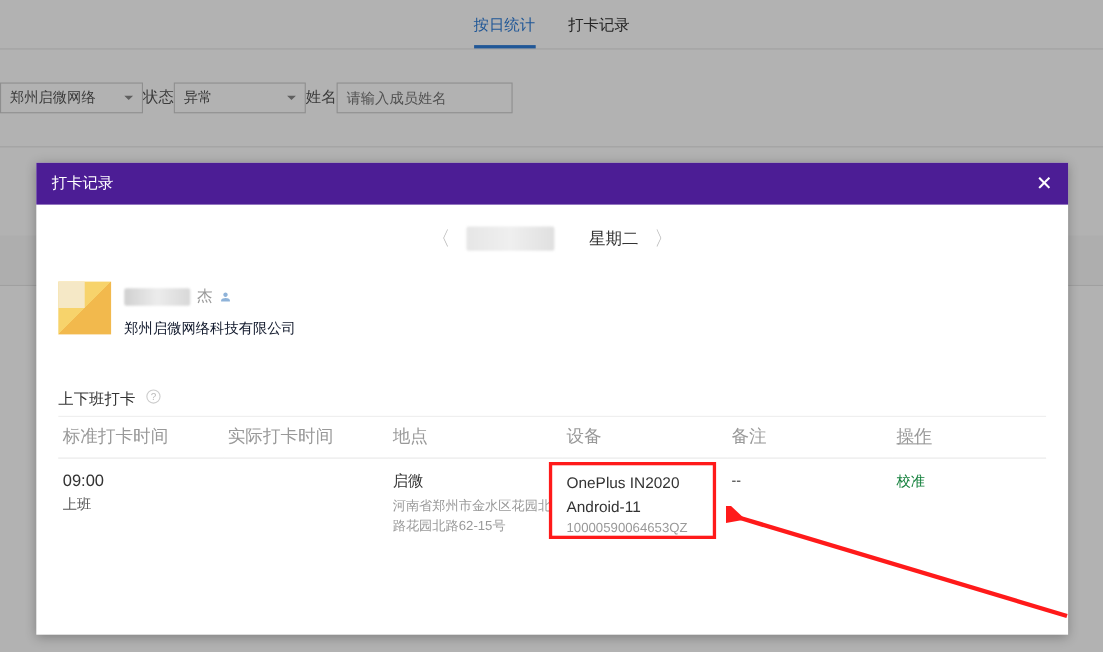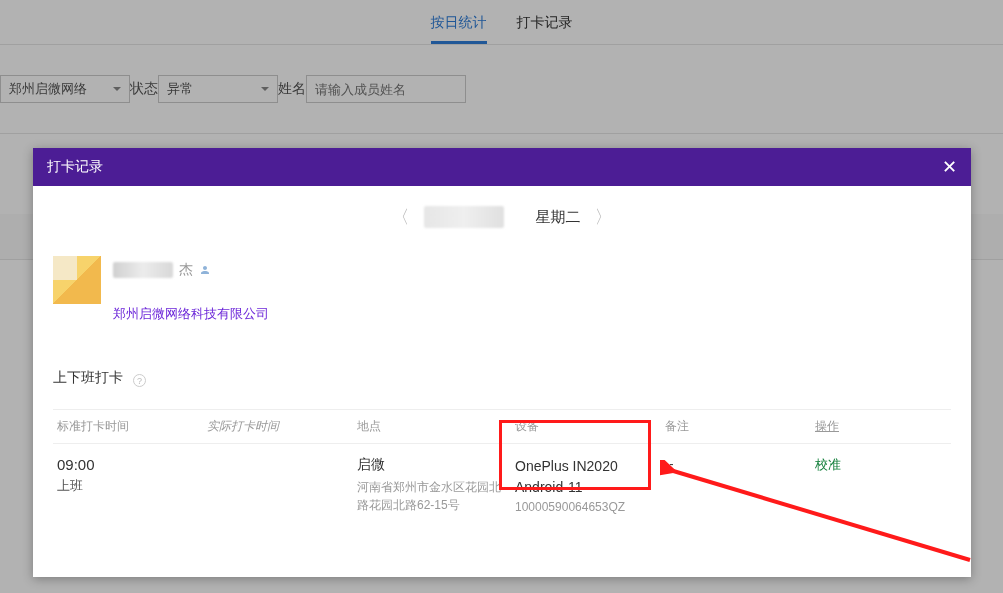--- a/index.html
+++ b/index.html
@@ -168,56 +168,56 @@
     width: 60px; height: 16px;
     background: linear-gradient(90deg,#d0d0d0,#ececec,#d8d8d8);
     filter: blur(1px);
     border-radius:2px;
   }
   .name-suffix { color:#999; font-size:14px;}
   .person-icon {
     width:12px;height:12px;
     color:#8fb3d9;
   }
-  .company { color:#6d28d9; font-size:13px; margin-top:25px;}
+  .company { color:#0f172a; font-size:13px; margin-top:10px;}
   .section-title-row {
-    display:flex; align-items:flex-end; gap:10px;
+    display:flex; align-items:flex-start; gap:10px;
     margin-top:46px;
     border-bottom:1px solid #eee;
-    padding-bottom:22px;
+    padding-bottom:6px;
   }
   .section-title { font-size:14px; color:#333; }
   .rule-text { font-size:12px; color:#aaa; }
   .help-icon {
     width:13px;height:13px;border:1px solid #ccc;border-radius:50%;
     display:inline-flex;align-items:center;justify-content:center;
     font-size:9px;color:#bbb;
     cursor:pointer;
   }
   .table {
     width:100%;
     border-collapse:collapse;
     margin-top:0;
   }
   .table th {
     text-align:left;
     font-weight:normal;
     color:#999;
-    font-size:12px;
+    font-size:16px;
     padding:8px 4px;
     border-bottom:1px solid #eee;
   }
   .table td {
     vertical-align:top;
     padding:12px 4px 4px;
     font-size:13px;
     color:#333;
   }
   .col-std   { width:150px;}
-  .col-act   { width:150px;font-style:italic;}
+  .col-act   { width:150px;}
   .col-loc   { width:158px;}
   .col-dev   { width:150px;}
   .col-note  { width:150px;}
   .col-op    { width:auto;text-decoration:underline;}
   .std-time { font-size:15px; }
   .std-sub  { font-size:13px; color:#555; margin-top:4px;}
   .loc-name { font-size:14px;}
   .loc-addr { font-size:12px; color:#999; margin-top:4px; line-height:1.5;}
   .dev-line { font-size:14px; line-height:1.5;}
   .dev-id   { font-size:12px; color:#999; margin-top:2px;}

